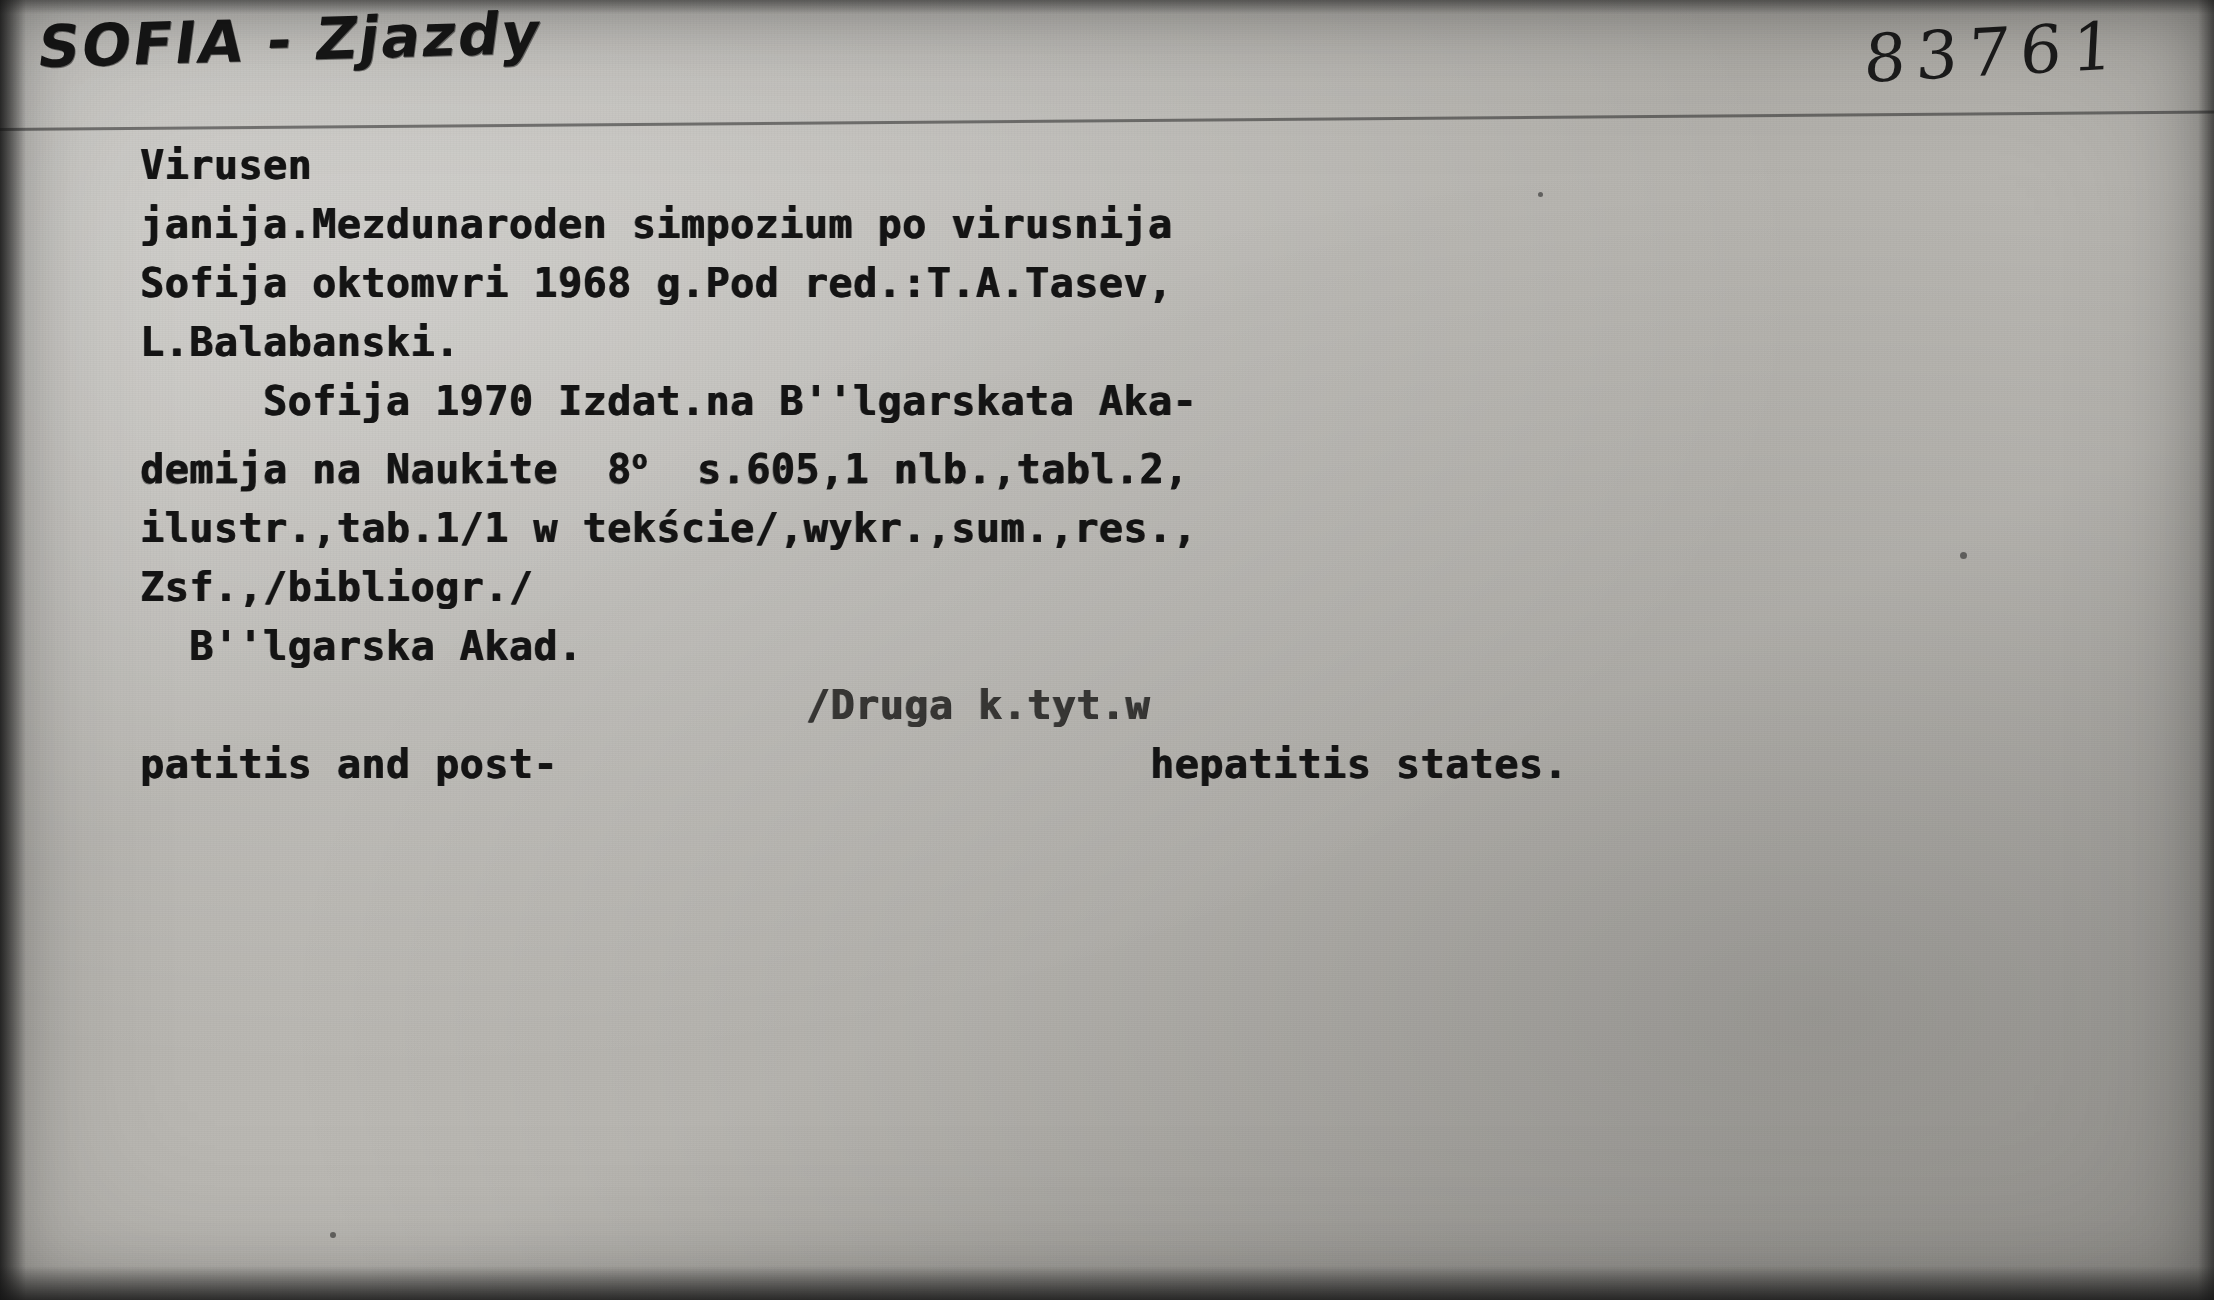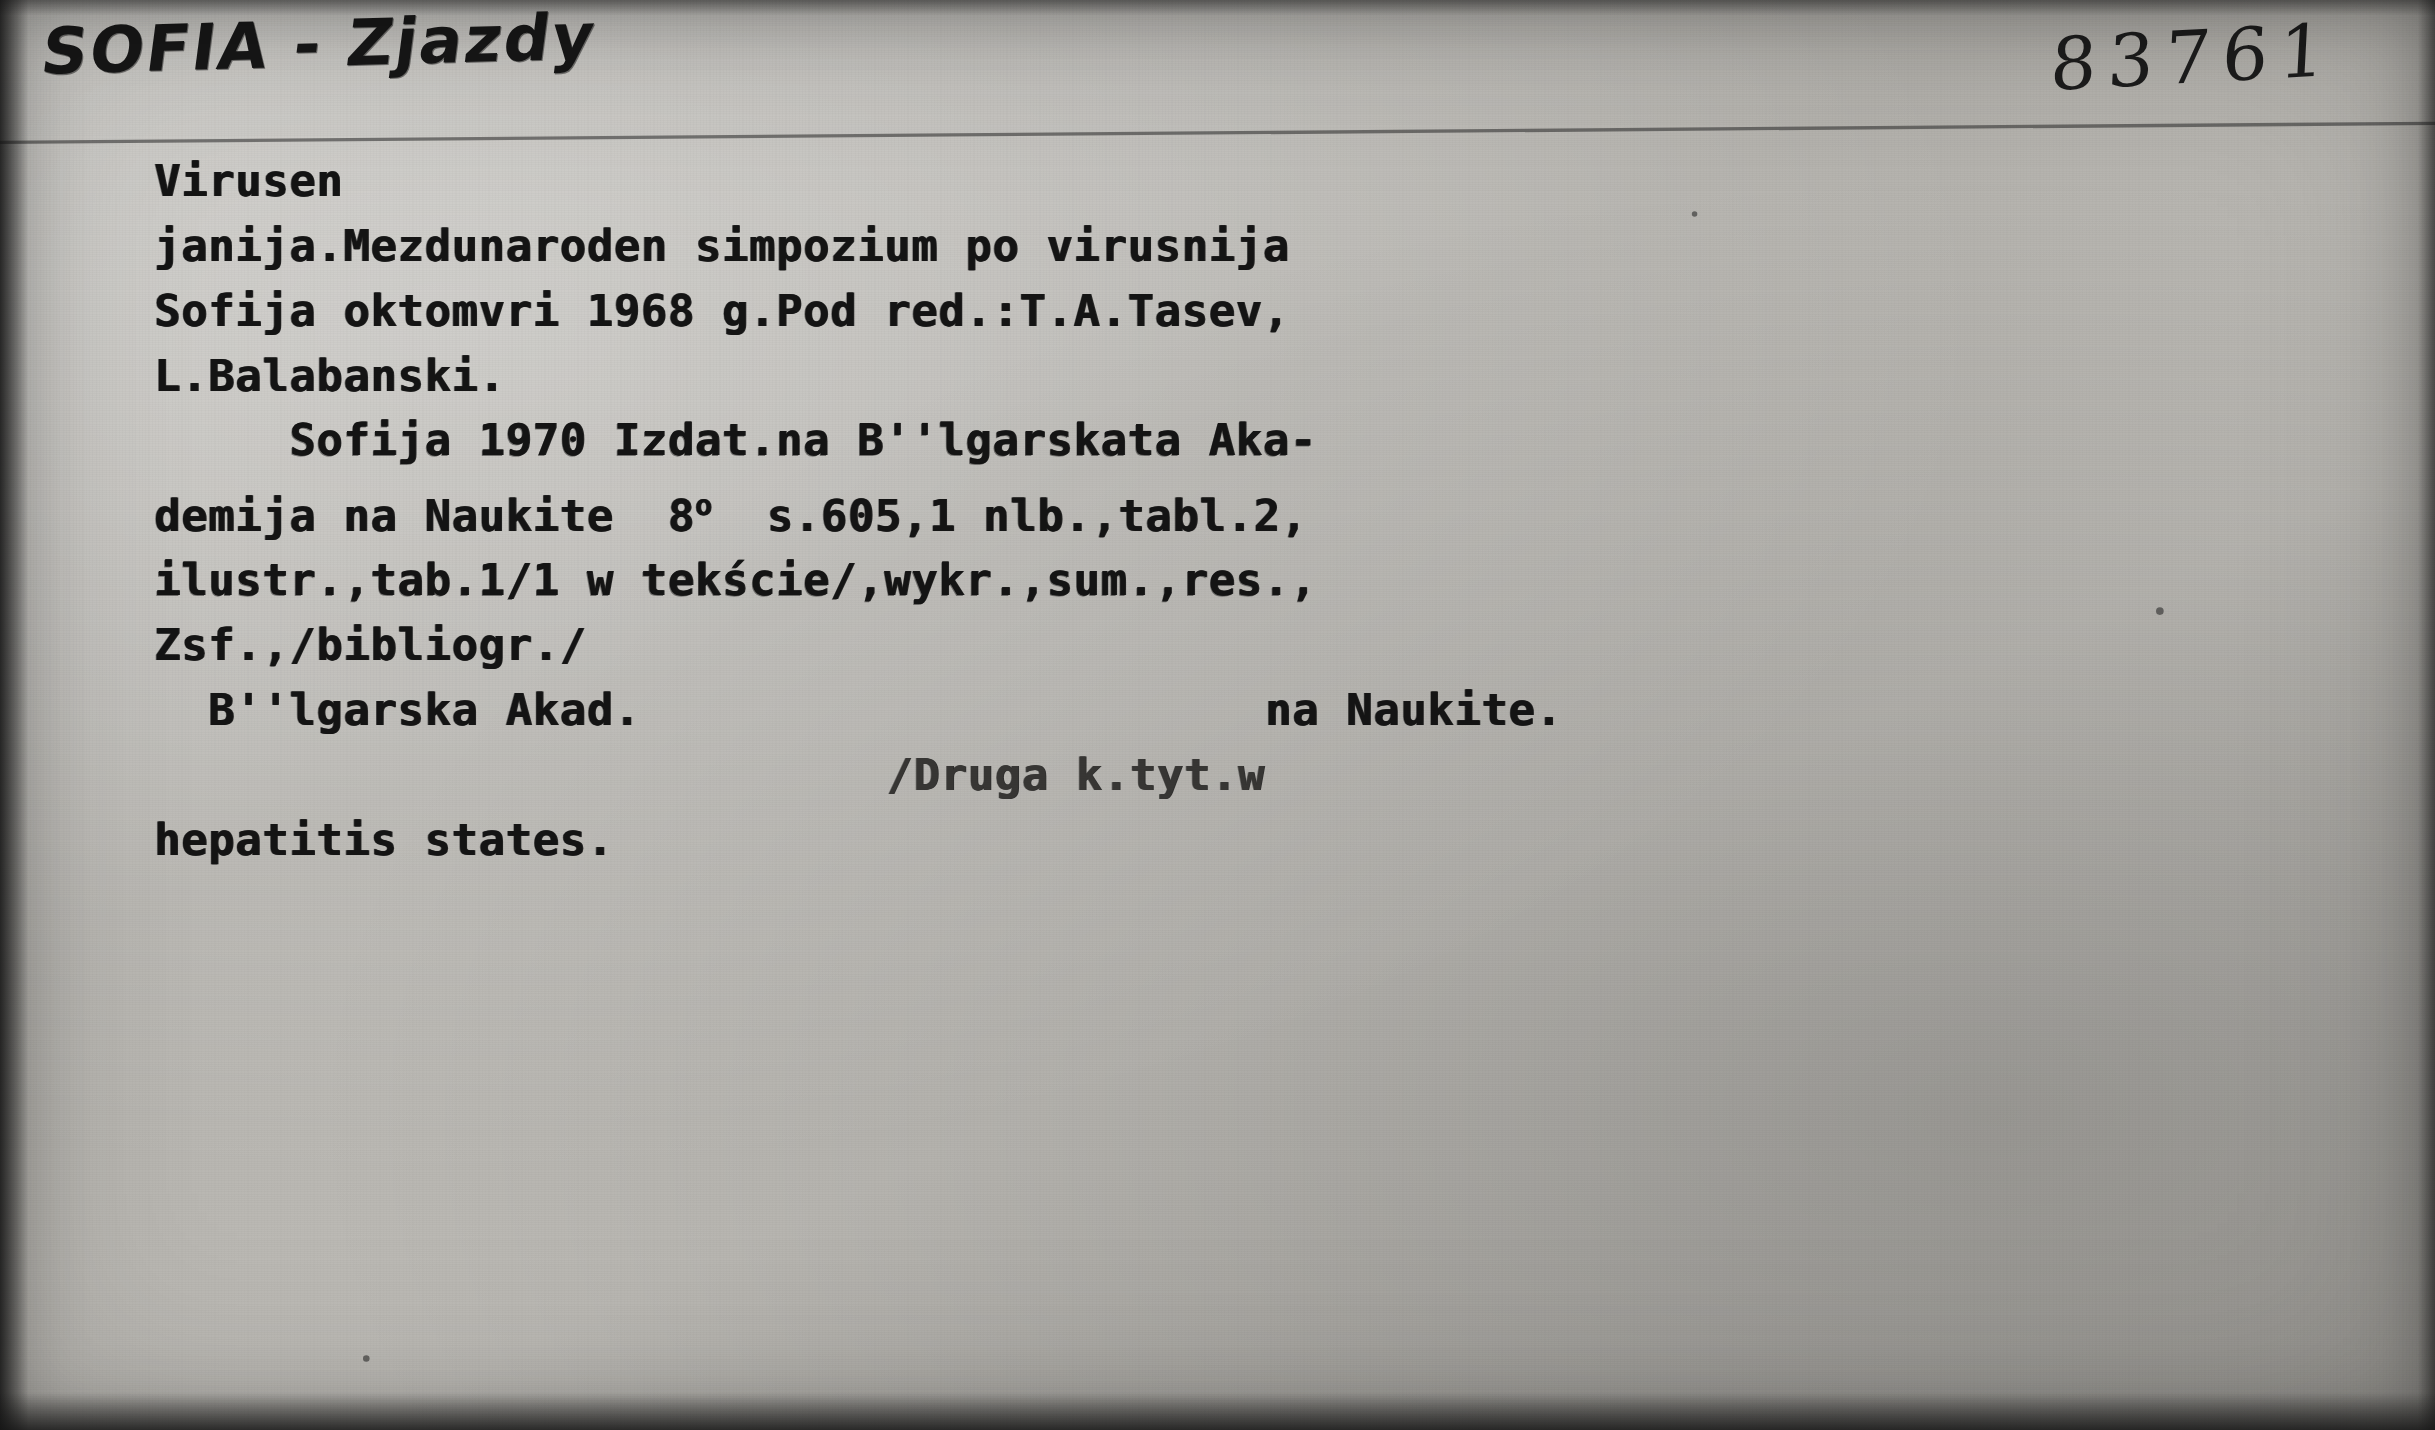--- a/index.html
+++ b/index.html
@@ -176,26 +176,26 @@
     <span class="tline">janija.Mezdunaroden simpozium po virusnija</span>
     <span class="tline">Sofija oktomvri 1968 g.Pod red.:T.A.<span class="uline">Ta</span>sev,</span>
     <span class="tline">L.Balabanski.</span>
     <span class="tline">     Sofija 1970 Izdat.na B''lgarskata Aka-</span>
     <span class="tline">demija na Naukite  8<span class="sup">o</span>  s.605,1 nlb.,tabl.2,</span>
     <span class="tline">ilustr.,tab.1/1 w tekście/,wykr.,sum.,res.,</span>
     <span class="tline">Zsf.,/bibliogr./</span>
 
     <span class="twocol tline">
       <span class="colA">  B''lgarska Akad.</span>
-      <span class="colB">na Naukite.</span>
     </span>
     <span class="twocol tline light">
       <span class="colA">  /Druga k.tyt.w</span>
     </span>
     <span class="twocol tline">
+      <span class="colA">patitis and post-</span>
       <span class="colB faded">hepatitis states.</span>
     </span>
   </div>
 
   <div class="speck" style="left:1960px;top:552px;width:7px;height:7px;"></div>
   <div class="speck" style="left:1538px;top:192px;width:5px;height:5px;"></div>
   <div class="speck" style="left:330px;top:1232px;width:6px;height:6px;"></div>
 
   <div id="grain"></div>
   <div id="vignette"></div>

